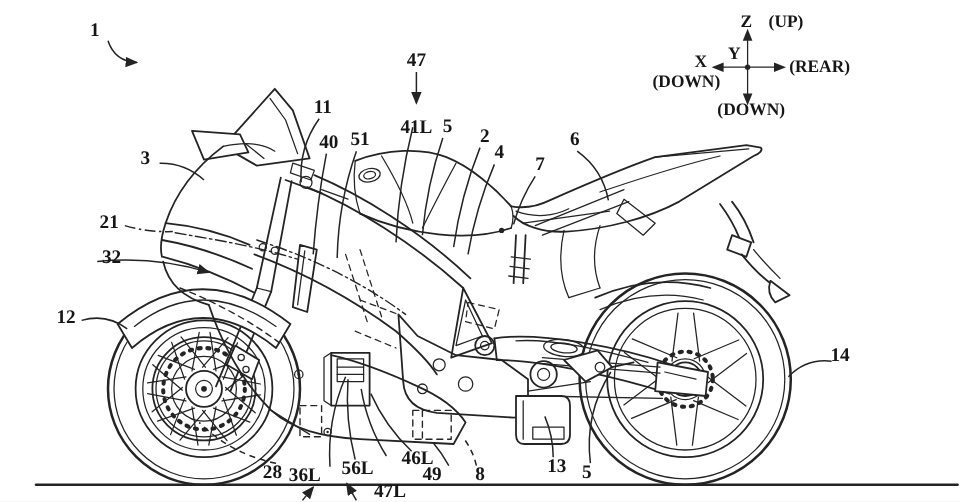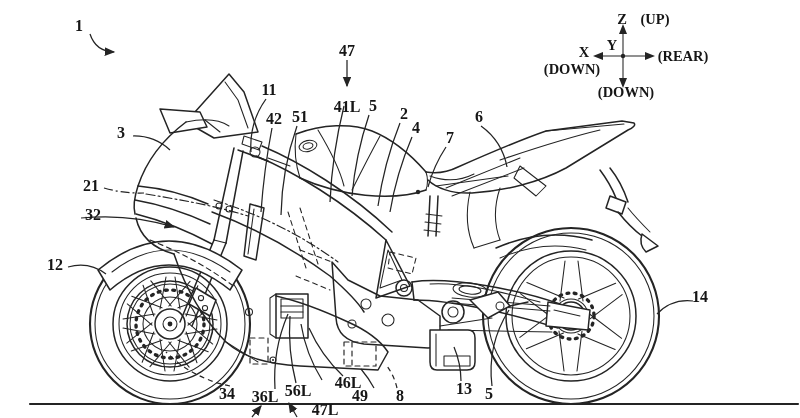--- a/index.html
+++ b/index.html
@@ -303,32 +303,32 @@
       </g>
   </svg>
 
   <div id="labels-layer">
       <div class="ref-label" style="left: 79px; top: 26px;">1</div>
       <div class="ref-label" style="left: 121px; top: 133px;">3</div>
       <div class="ref-label" style="left: 91px; top: 186px;">21</div>
       <div class="ref-label" style="left: 65px; top: 215px; margin-left: 28px;">32</div>
       <div class="ref-label" style="left: 55px; top: 265px;">12</div>
       <div class="ref-label" style="left: 269px; top: 90px;">11</div>
-      <div class="ref-label" style="left: 274px; top: 119px;">42</div>
+      <div class="ref-label" style="left: 274px; top: 119px;">40</div>
       <div class="ref-label" style="left: 300px; top: 117px;">51</div>
       <div class="ref-label" style="left: 347px; top: 51px;">47</div>
       <div class="ref-label" style="left: 347px; top: 97px; margin-top: 10px;">41L</div>
       <div class="ref-label" style="left: 373px; top: 106px;">5</div>
       <div class="ref-label" style="left: 404px; top: 114px;">2</div>
       <div class="ref-label" style="left: 416px; top: 128px;">4</div>
       <div class="ref-label" style="left: 450px; top: 138px;">7</div>
       <div class="ref-label" style="left: 479px; top: 117px;">6</div>
       <div class="ref-label" style="left: 700px; top: 297px;">14</div>
-      <div class="ref-label" style="left: 227px; top: 394px;">34</div>
-      <div class="ref-label" style="left: 265px; top: 397px;">36L</div>
+      <div class="ref-label" style="left: 227px; top: 394px;">28</div>
+      <div class="ref-label" style="left: 254px; top: 397px;">36L</div>
       <div class="ref-label" style="left: 298px; top: 391px;">56L</div>
       <div class="ref-label" style="left: 325px; top: 410px;">47L</div>
       <div class="ref-label" style="left: 348px; top: 383px;">46L</div>
       <div class="ref-label" style="left: 360px; top: 396px;">49</div>
       <div class="ref-label" style="left: 400px; top: 396px;">8</div>
       <div class="ref-label" style="left: 464px; top: 389px;">13</div>
       <div class="ref-label" style="left: 489px; top: 394px;">5</div>
     </div>
 
   <div class="axis-label" style="left:622px;top:19px;"><span>Z</span></div>

